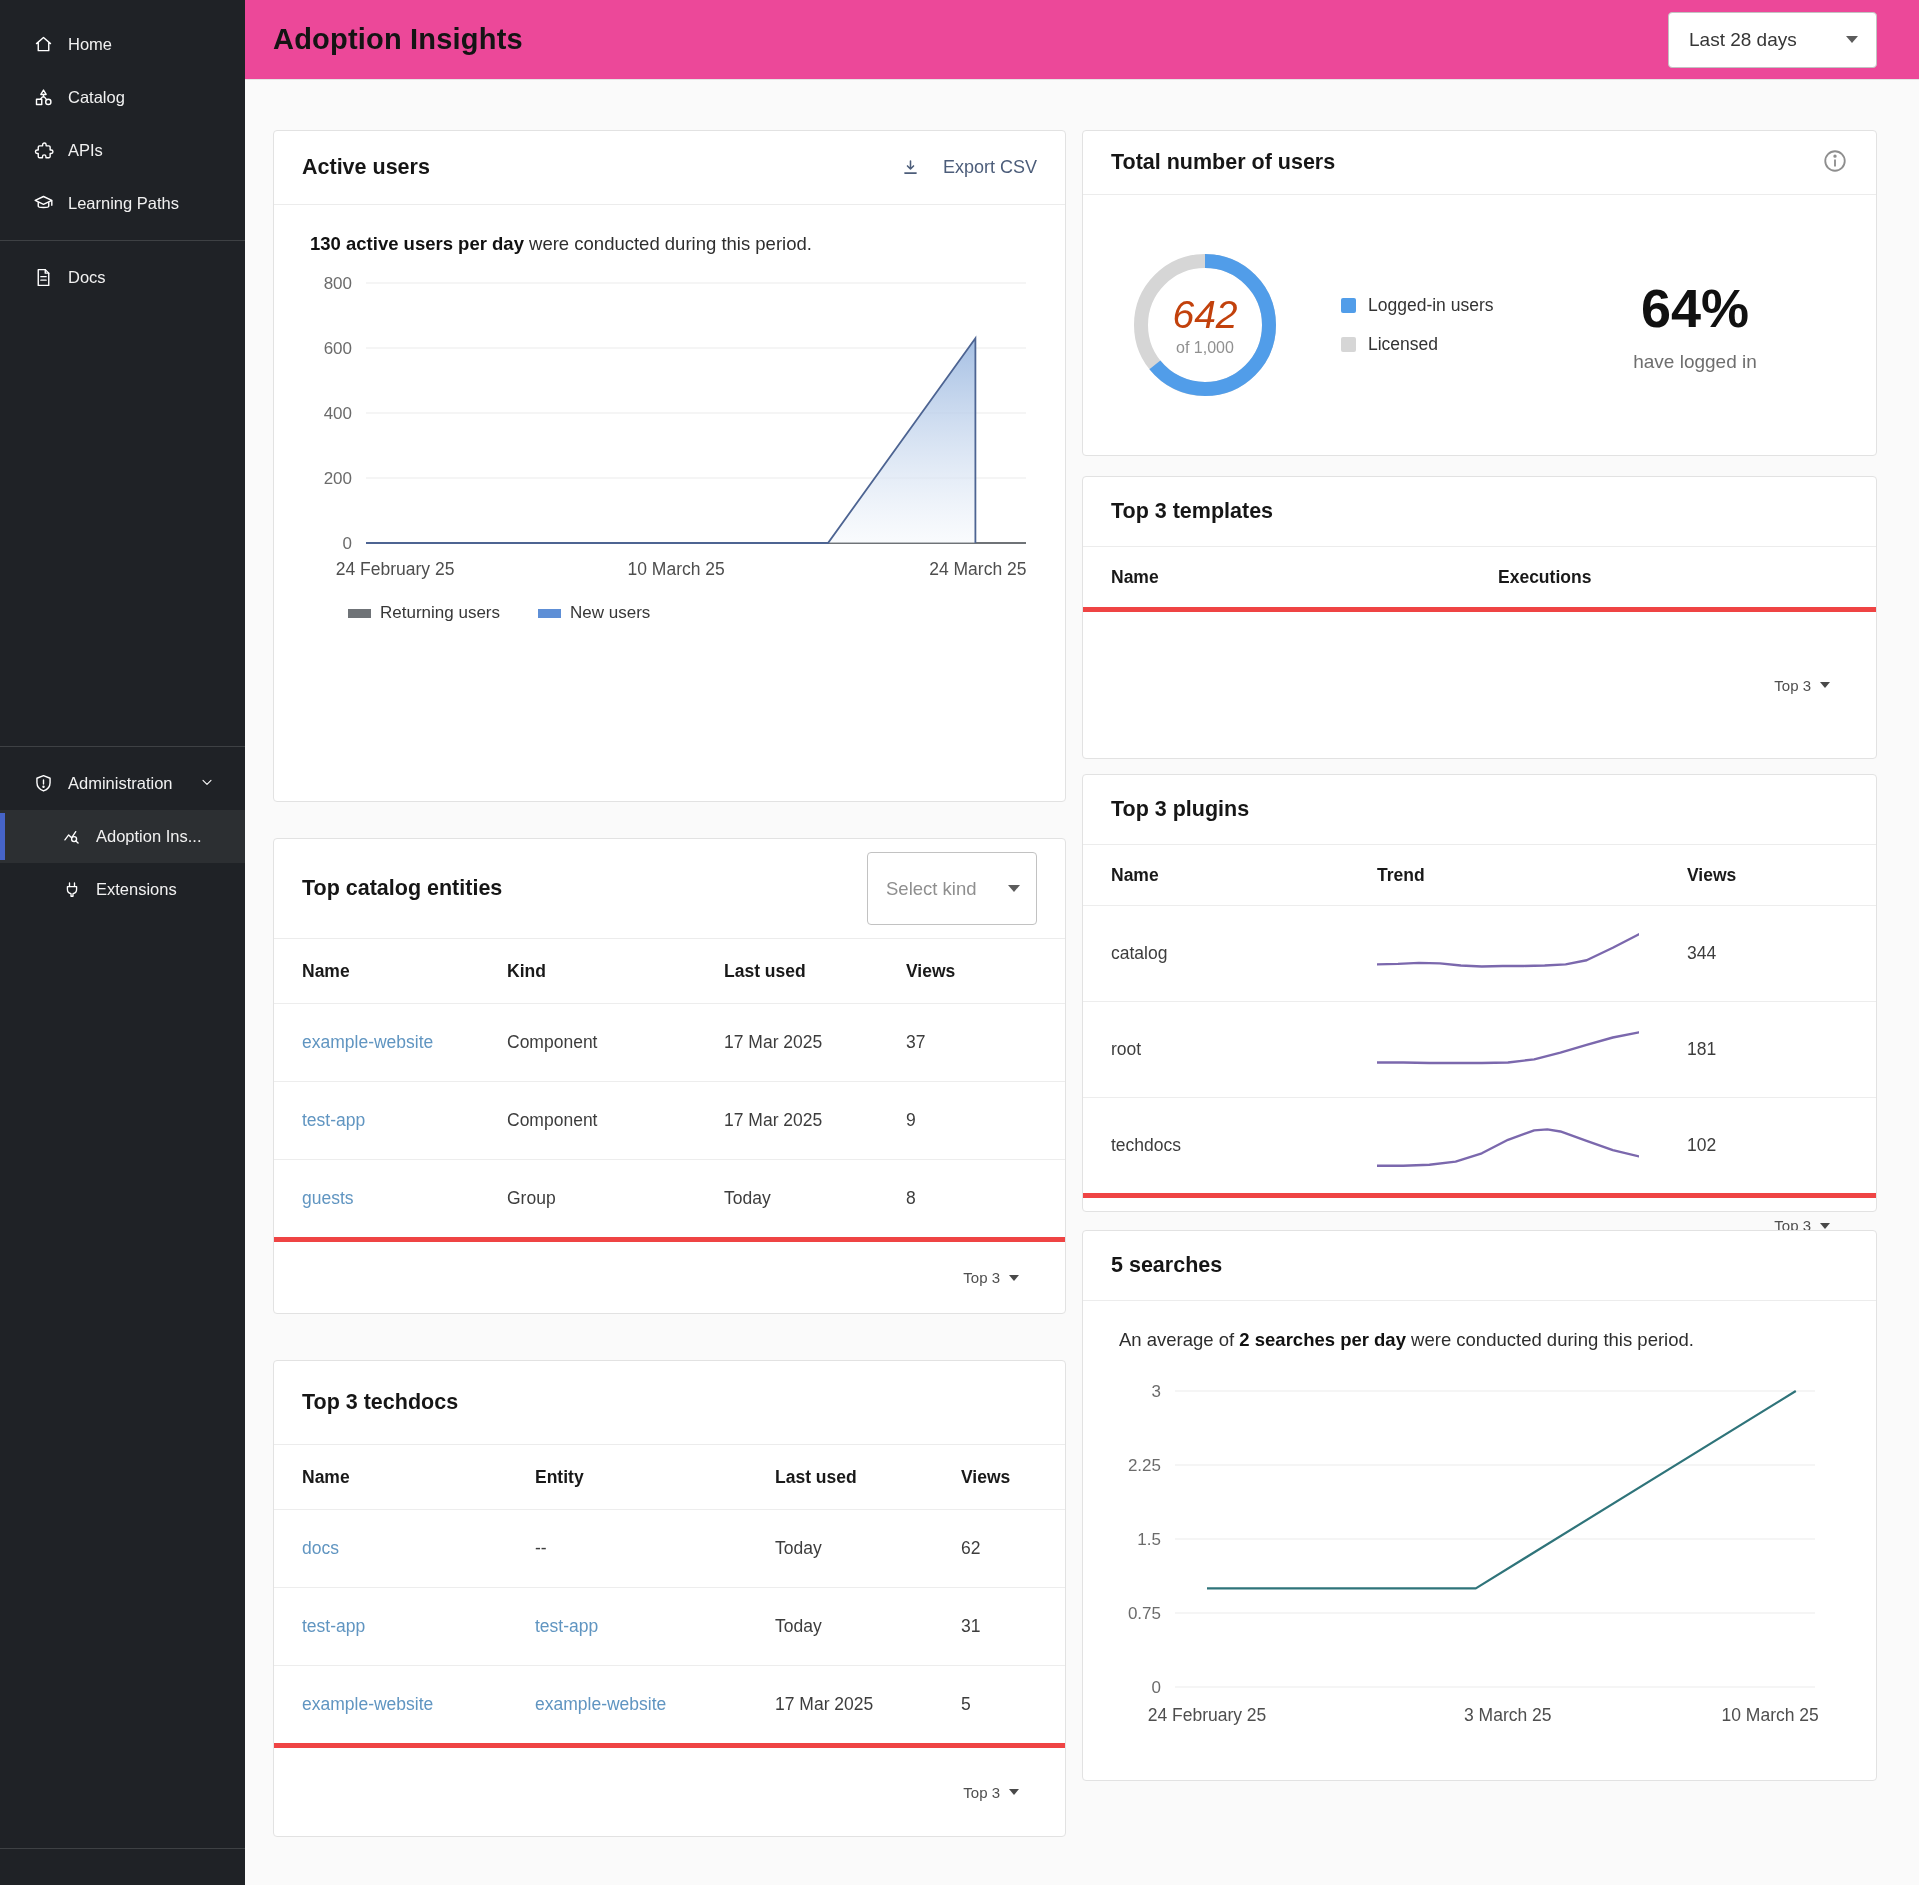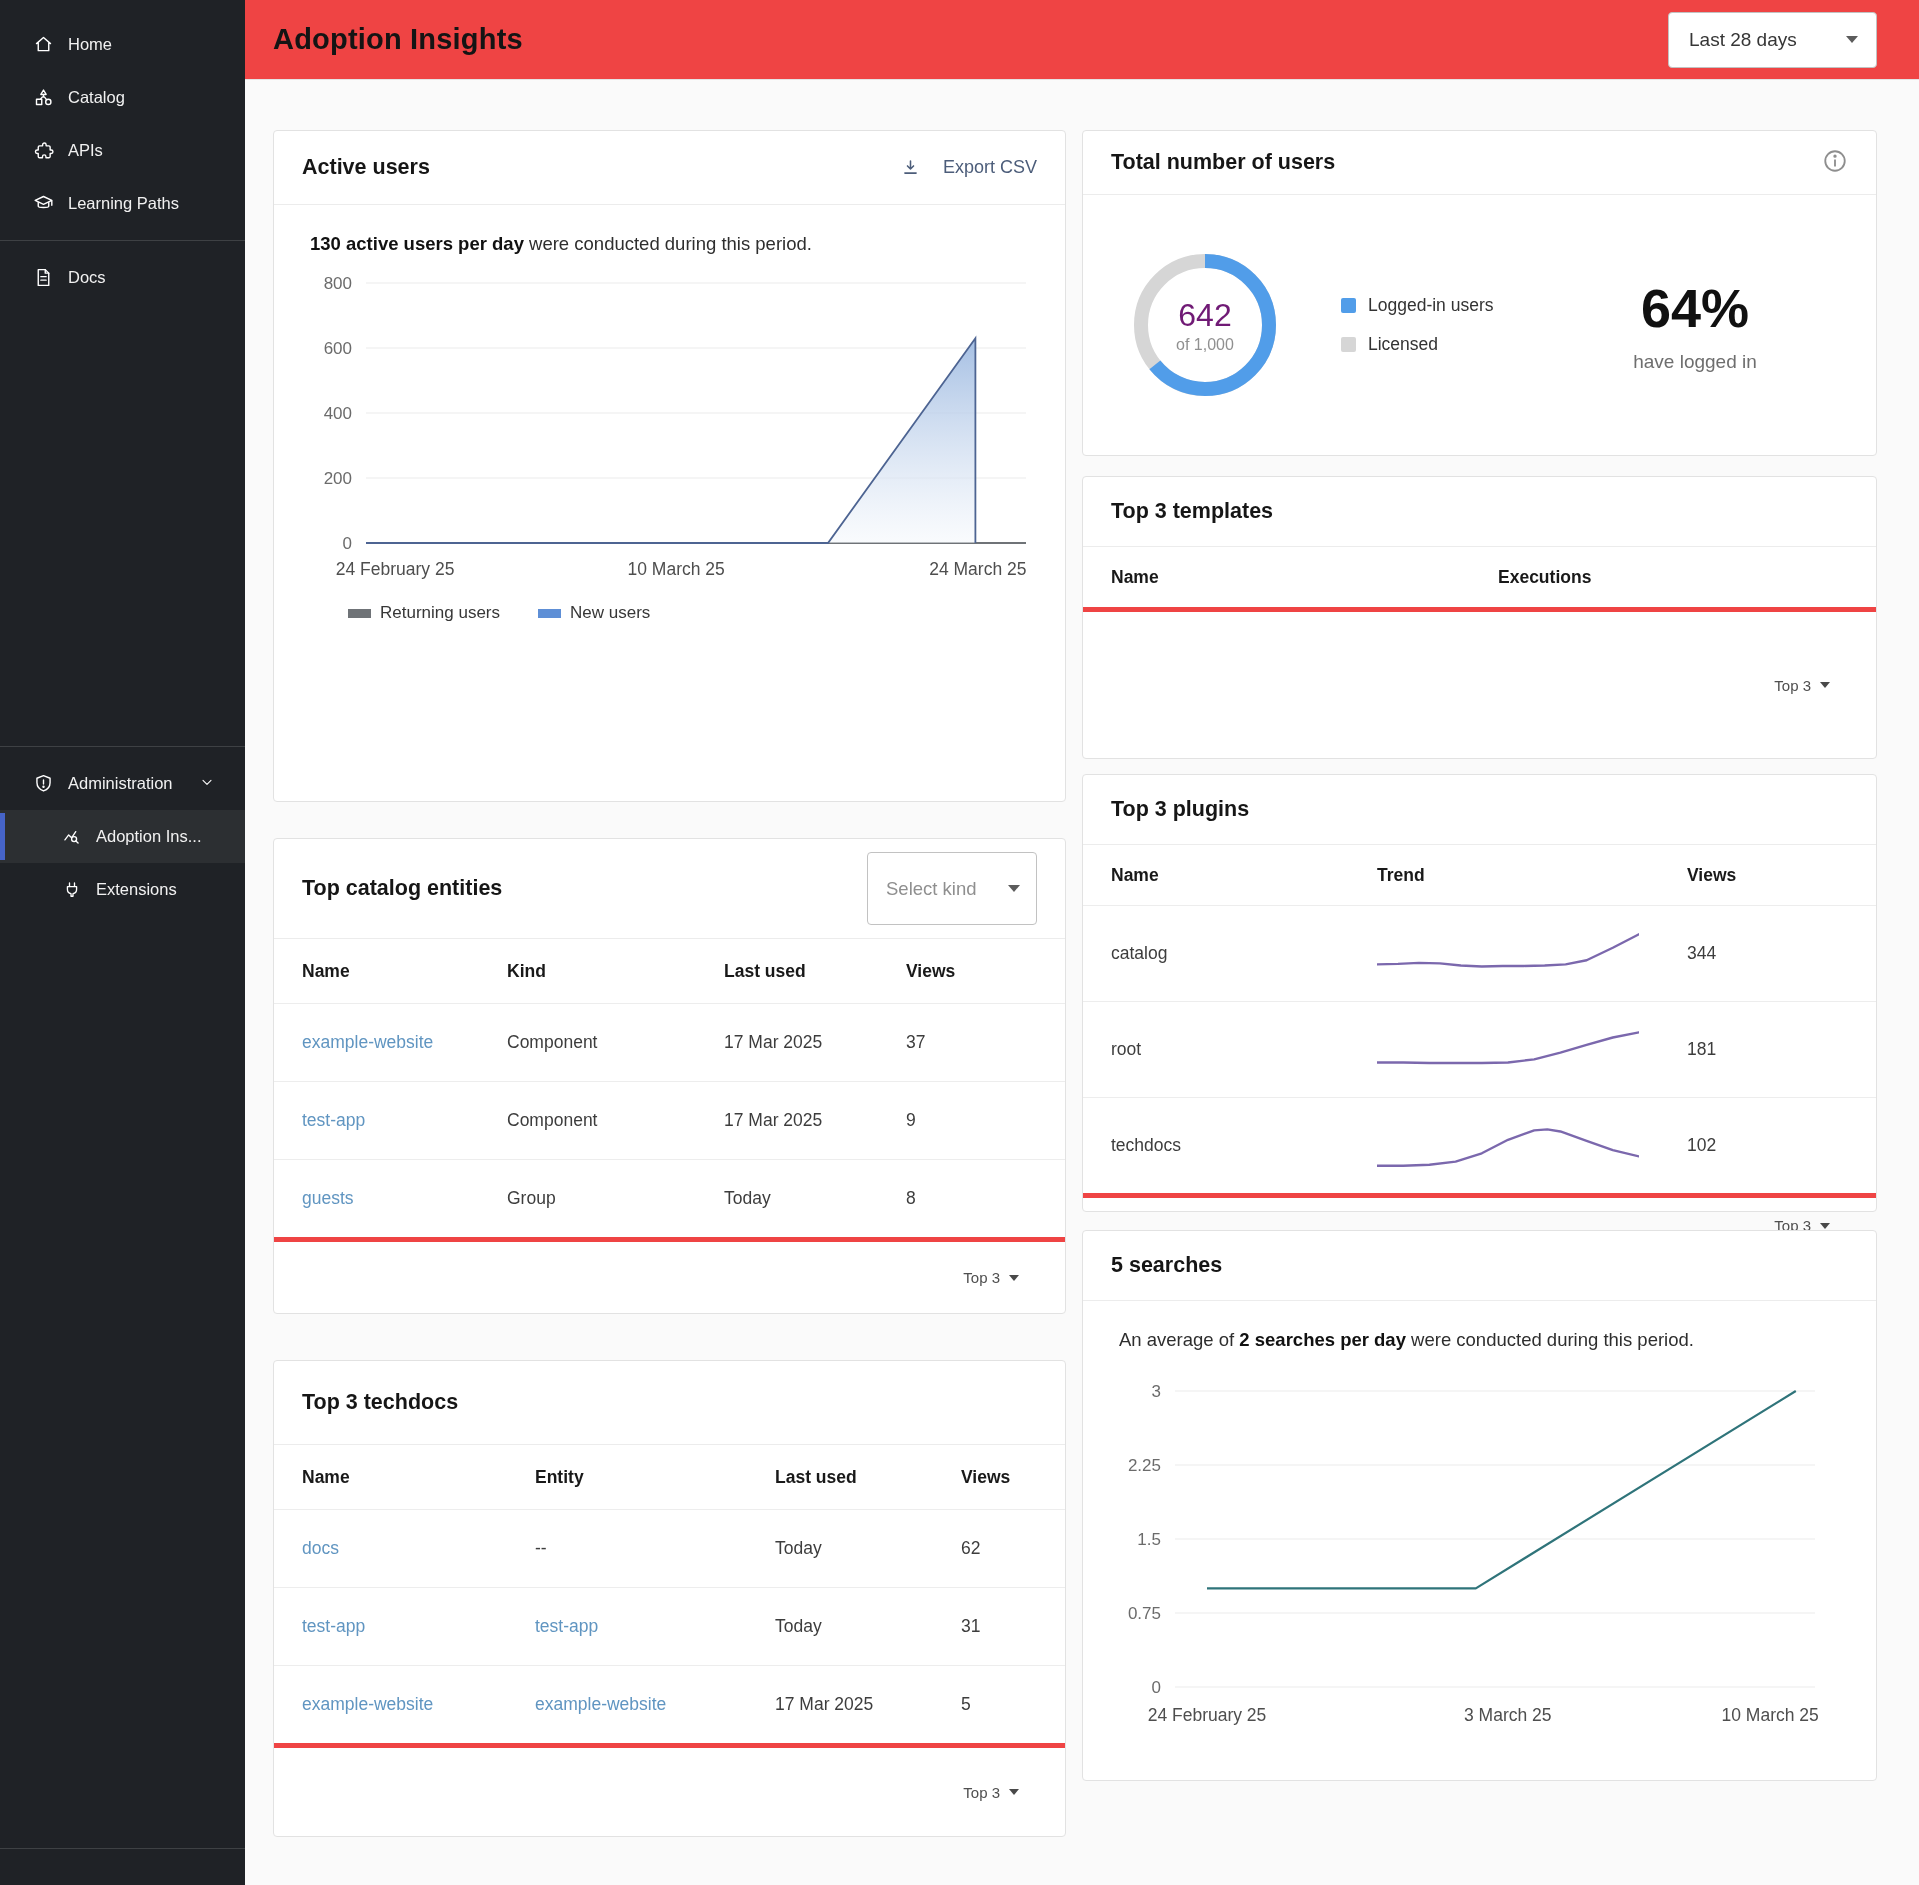--- a/index.html
+++ b/index.html
@@ -16,21 +16,21 @@
   .nav-child.selected { background:rgba(255,255,255,0.06); }
   .nav-child.selected::before { content:""; position:absolute; left:0; top:3px; bottom:3px; width:5px; background:#4664c8; }
   .side-div { border-top:1px solid rgba(255,255,255,0.14); margin:10px 0; }
   .sp1 { flex:444; } .sp2 { flex:947; }
   .chev { margin-left:auto; margin-right:30px; }
   .chev svg { width:16px; height:16px; }
   .side-foot { height:26px; }
 
   
   .main { flex:1; display:flex; flex-direction:column; min-width:0; }
-  .topbar { height:80px; background:#ef4444; border-bottom:1px solid #e4e4e4; display:flex; align-items:center;
+  .topbar { height:80px; background:#ec4899; border-bottom:1px solid #e4e4e4; display:flex; align-items:center;
             justify-content:space-between; padding:0 42px 0 28px; flex-shrink:0; }
   .page-title { font-size:29px; font-weight:700; color:#141414; letter-spacing:.2px; }
   .range-select { width:209px; height:56px; border:1px solid #c2c2c2; border-radius:4px; background:#fff;
                   display:flex; align-items:center; justify-content:space-between; padding:0 18px 0 20px;
                   font-size:19px; color:#363636; cursor:pointer; }
   .caret-dn { width:0; height:0; border-left:6px solid transparent; border-right:6px solid transparent; border-top:7px solid #5c5c5c; }
 
   
   .content { flex:1; display:flex; gap:16px; padding:50px 42px 0 28px; }
   .col-left  { width:793px; flex-shrink:0; display:flex; flex-direction:column; }
@@ -87,21 +87,21 @@
   #card-catalog .tbl-row, #card-techdocs .tbl-row { height:78px; }
   #card-templates .tbl-colhead { height:60px; }
   #card-templates .tbl-row { height:62px; }
   #card-plugins .tbl-colhead { height:60px; }
   #card-plugins .tbl-row { height:96px; }
 
   
   .total-body { flex:1; display:flex; align-items:center; padding-left:44px; }
   .donut-wrap { position:relative; width:156px; height:156px; flex-shrink:0; }
   .donut-center { position:absolute; inset:0; display:flex; flex-direction:column; align-items:center; justify-content:center; }
-  .donut-val { font-size:32px; color:#701a75; }
+  .donut-val { font-size:39px; color:#c2410c;font-style:italic; }
   .donut-of { font-size:16px; color:#909090; margin-top:2px; }
   .tu-legend { display:flex; flex-direction:column; gap:18px; margin-left:58px; }
   .tu-legend-item { display:flex; align-items:center; gap:12px; font-size:17.5px; color:#333; }
   .tu-sw { width:15px; height:15px; border-radius:2px; display:inline-block; }
   .pct-block { margin-left:auto; margin-right:86px; width:190px; text-align:center; }
   .pct-big { font-size:54px; font-weight:700; color:#111; }
   .pct-sub { font-size:19px; color:#6e6e6e; margin-top:12px; }
 </style>
 </head>
 <body>

